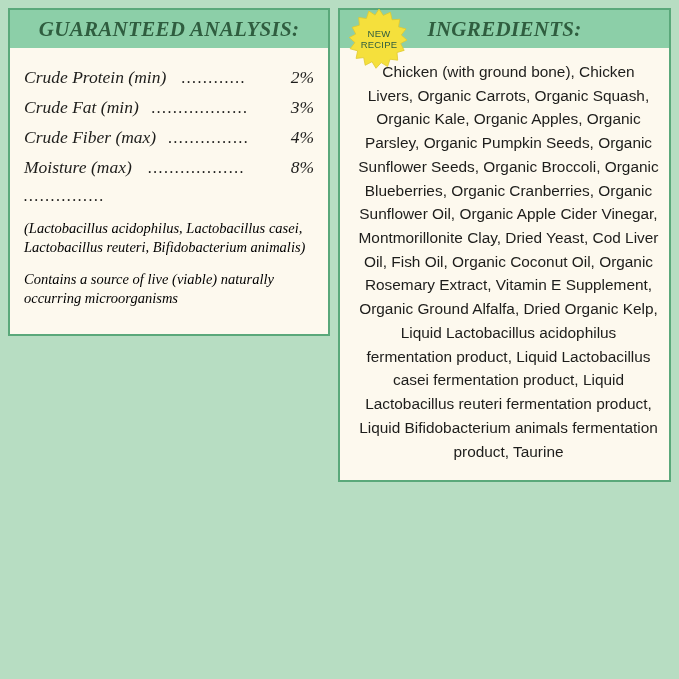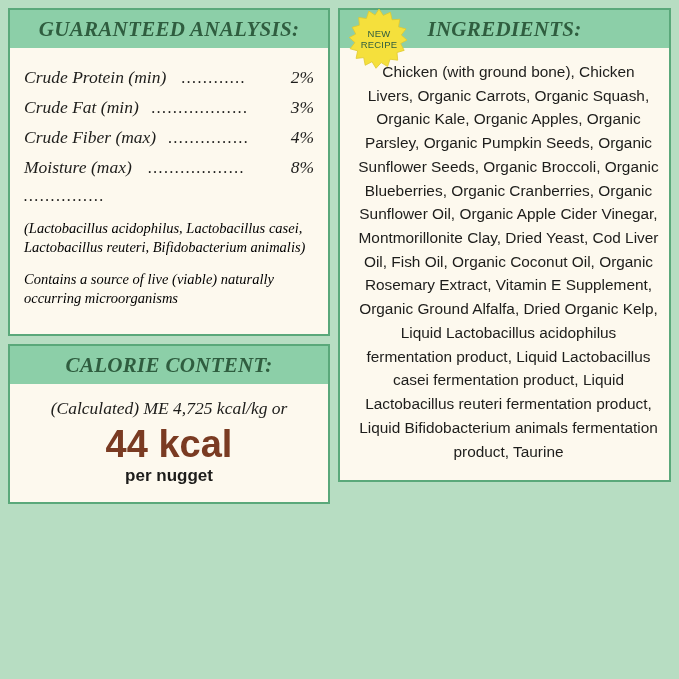--- a/index.html
+++ b/index.html
@@ -245,30 +245,20 @@
 
         <div class="ga-cfu">
           <span class="dots">……………</span>
         </div>
 
         <p class="note">(Lactobacillus acidophilus, Lactobacillus casei, Lactobacillus reuteri, Bifidobacterium animalis)</p>
         <p class="note">Contains a source of live (viable) naturally occurring microorganisms</p>
       </div>
     </div>
 
-    <div class="panel">
-      <div class="band">
-        <span class="band-title">CALORIE CONTENT:</span>
-      </div>
-      <div class="cal-body">
-        <div class="cal-line">(Calculated) ME 4,725 kcal/kg or</div>
-        <div class="cal-big">44 kcal</div>
-        <div class="cal-sub">per nugget</div>
-      </div>
-    </div>
 
   </div>
 
   <div class="col-right">
     <div class="panel ing-panel">
       <div class="ing-band">
         <div class="burst">
           <svg width="62" height="62" viewBox="0 0 62 62" aria-hidden="true">
             <polygon points="31,1 35.3,7.4 42.4,4.2 44.1,11.8 51.8,11.2 50.6,18.9 58,20.9 53.3,27 59,32.1 52.6,35.6 56.2,42.4 49,44.5 49.7,52.2 42,51.2 39.6,58.6 33.2,54.6 28,60.3 24,53.7 17.2,57.3 15.7,49.6 8.1,50.4 9.6,42.8 2.1,40.8 6.9,34.6 1.3,29.5 7.8,26.1 4.2,19.3 11.4,17.2 10.7,9.5 18.4,10.5 20.8,3.1 27.1,7.1" fill="#f5e03c" stroke="#e0c92e" stroke-width="0.8"></polygon>
           </svg>

